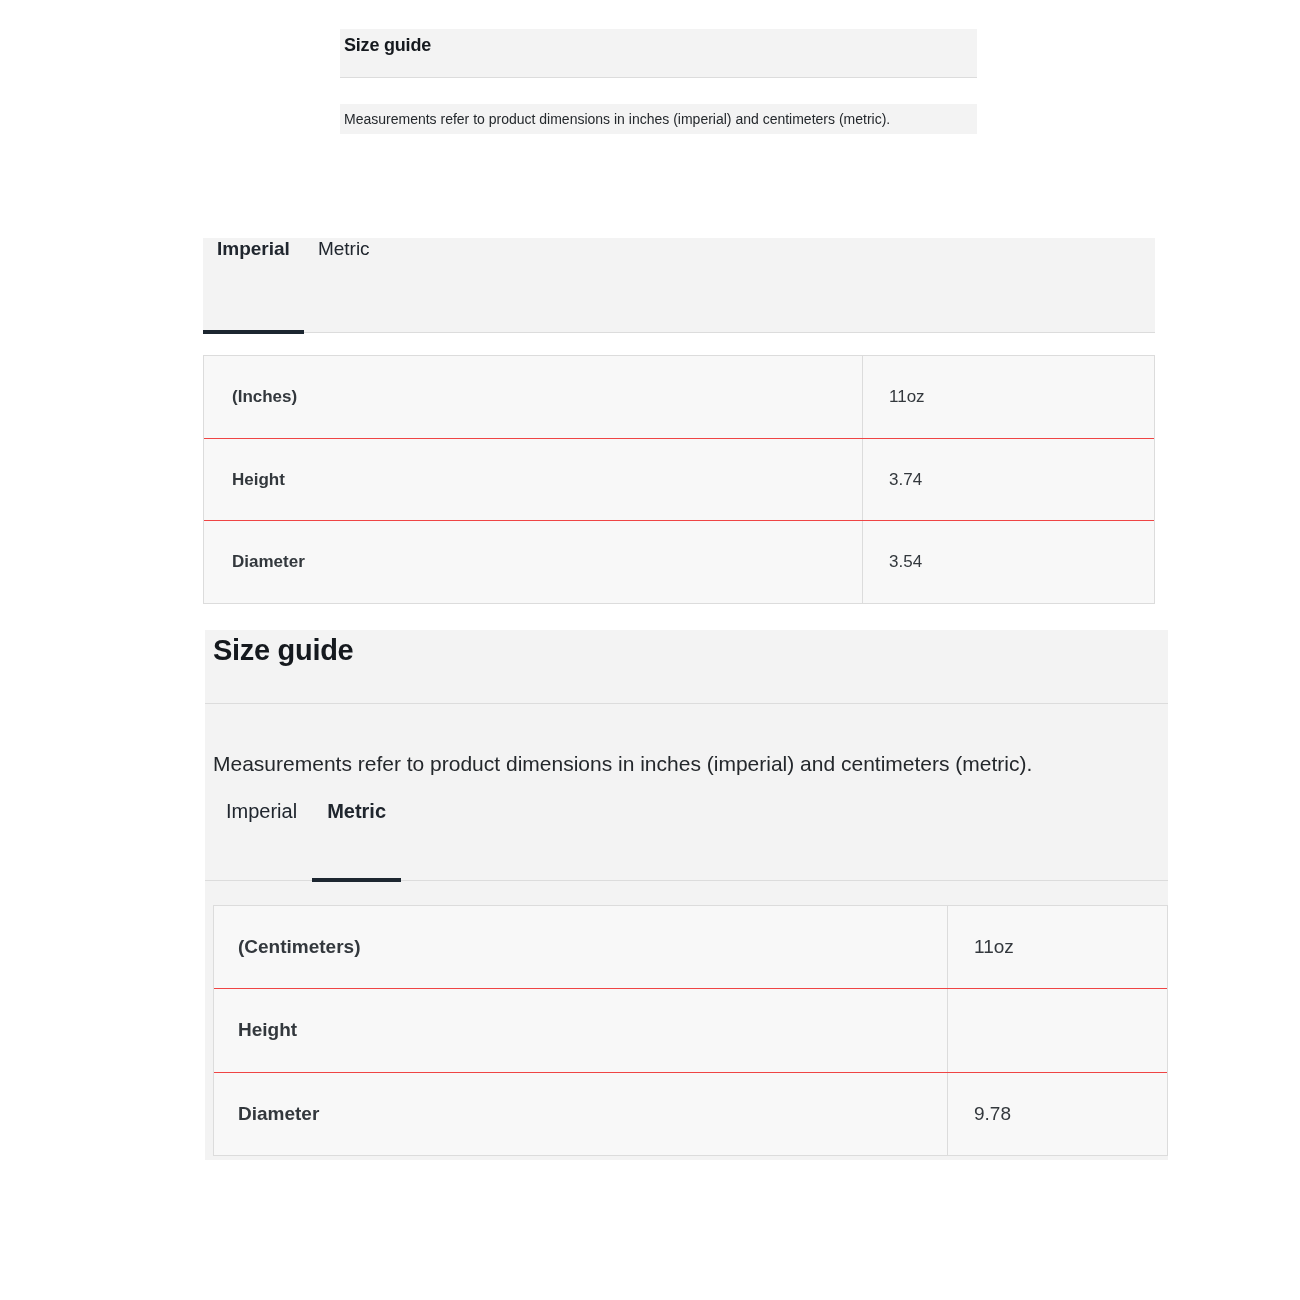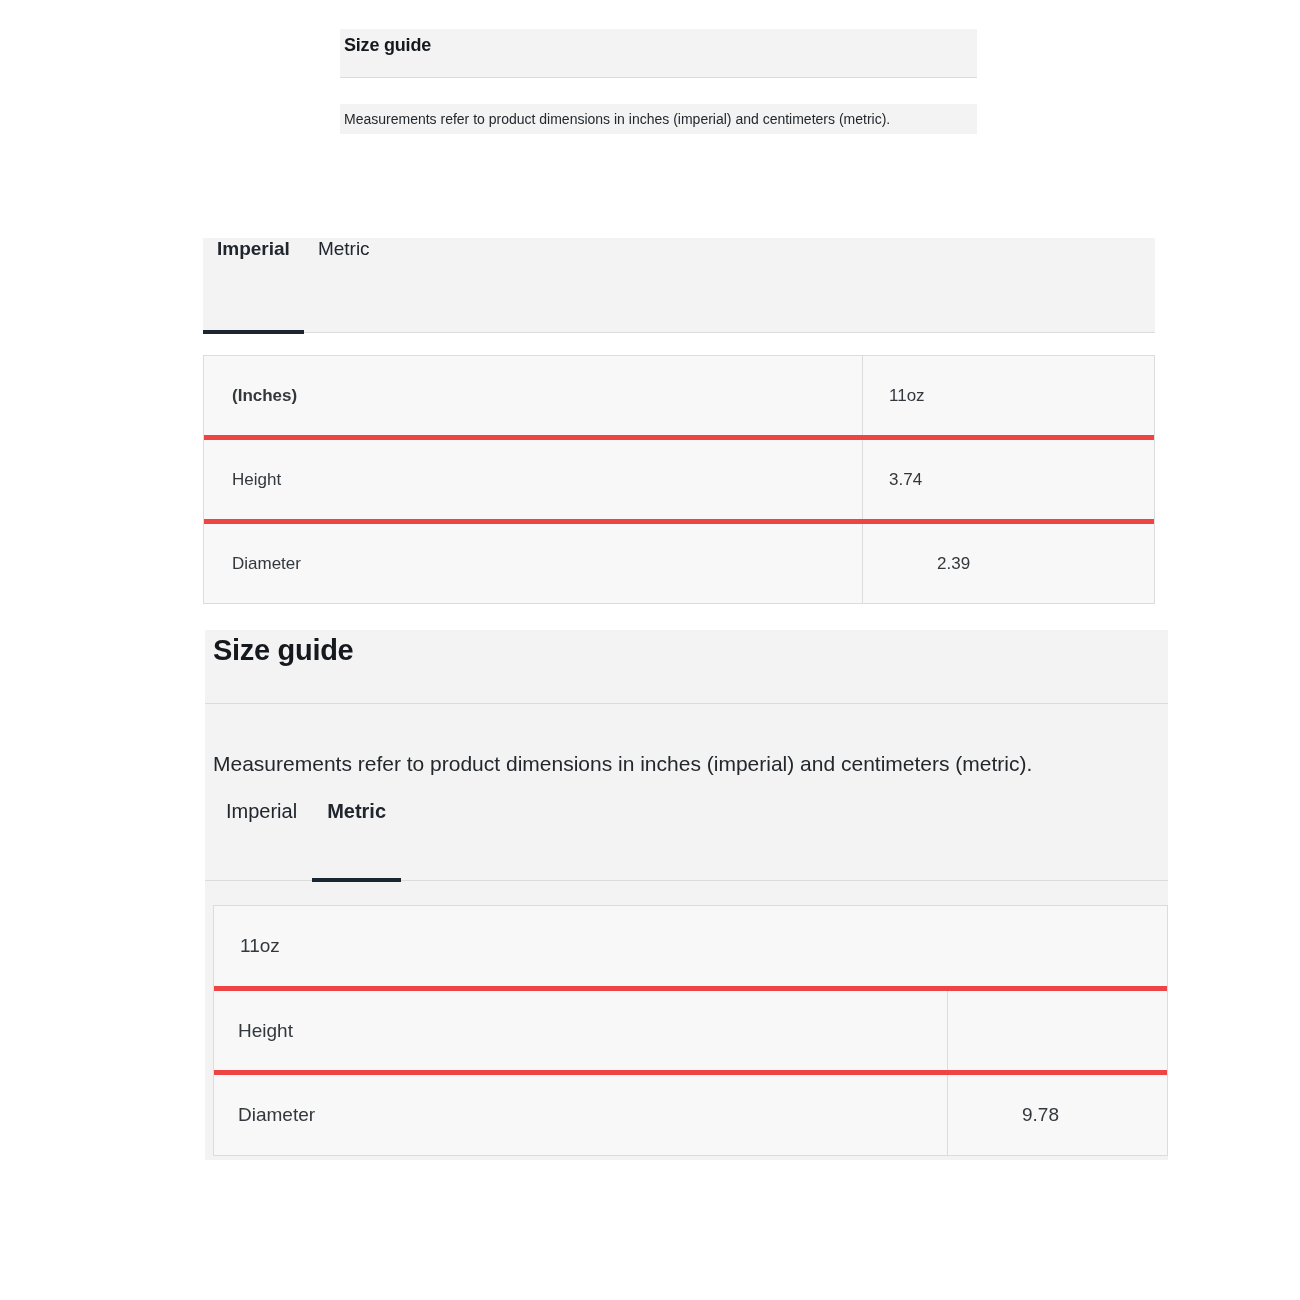--- a/index.html
+++ b/index.html
@@ -35,24 +35,24 @@
     position:absolute; left:203px; top:238px; width:952px; height:95px;
     background:#f3f3f3; border-bottom:1px solid #dcdcdc;
   }
   .imp-tabbar .tab { font-size:19px; padding:0 14px 17px 14px; }
 
   
   .tbl {
     position:absolute; background:#f8f8f8; border:1px solid #dcdcdc;
     display:flex; flex-direction:column; color:#33383d;
   }
-  .trow { flex:1; display:flex; border-bottom:5px solid #ef4444; }
-  .trow:last-child { border-bottom:none;gap:48px; }
+  .trow { flex:1; display:flex; border-bottom:1px solid #ef4444; }
+  .trow:last-child { border-bottom:none; }
   .tcell-label {
-    border-right:1px solid #dcdcdc; display:flex; align-items:center; height:100%;
+    border-right:1px solid #dcdcdc; display:flex; align-items:center; height:100%;font-weight:bold;
   }
   .tcell-value { flex:1; display:flex; align-items:center; }
   .bold { font-weight:bold; }
 
   .imp-tbl { left:203px; top:355px; width:952px; height:249px; font-size:17px; }
   .imp-tbl .tcell-label { width:659px; padding-left:28px; }
   .imp-tbl .tcell-value { padding-left:26px; }
 
   
   .metric-panel {
@@ -102,40 +102,41 @@
     <div class="trow">
       <div class="tcell-label bold">(Inches)</div>
       <div class="tcell-value">11oz</div>
     </div>
     <div class="trow">
       <div class="tcell-label">Height</div>
       <div class="tcell-value">3.74</div>
     </div>
     <div class="trow">
       <div class="tcell-label">Diameter</div>
-      <div class="tcell-value">2.39</div>
+      <div class="tcell-value">3.54</div>
     </div>
   </div>
 
   <section class="metric-panel">
     <h1 class="mp-title">Size guide</h1>
     <div class="mp-divider"></div>
     <p class="mp-desc">Measurements refer to product dimensions in inches (imperial) and centimeters (metric).</p>
 
     <div class="mp-tabbar tabbar">
       <div class="tab">
         <span>Imperial</span>
       </div>
       <div class="tab active">
         <span>Metric</span>
       </div>
     </div>
 
     <div class="tbl mp-tbl">
       <div class="trow">
+        <div class="tcell-label bold">(Centimeters)</div>
         <div class="tcell-value">11oz</div>
       </div>
       <div class="trow">
         <div class="tcell-label">Height</div>
       </div>
       <div class="trow">
         <div class="tcell-label">Diameter</div>
         <div class="tcell-value">9.78</div>
       </div>
     </div>

